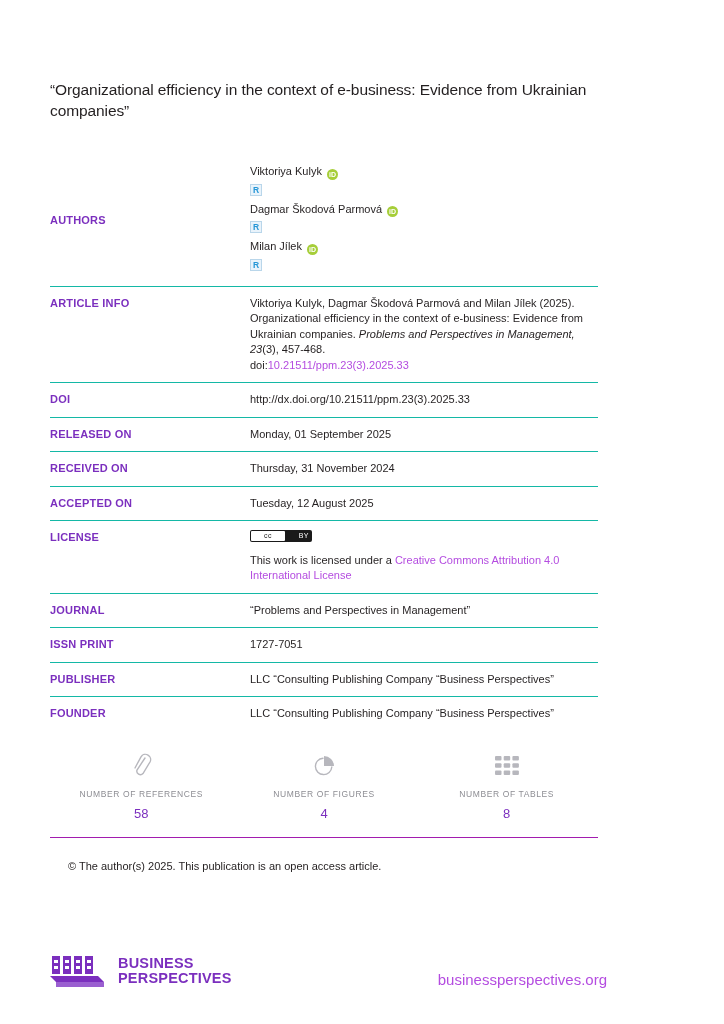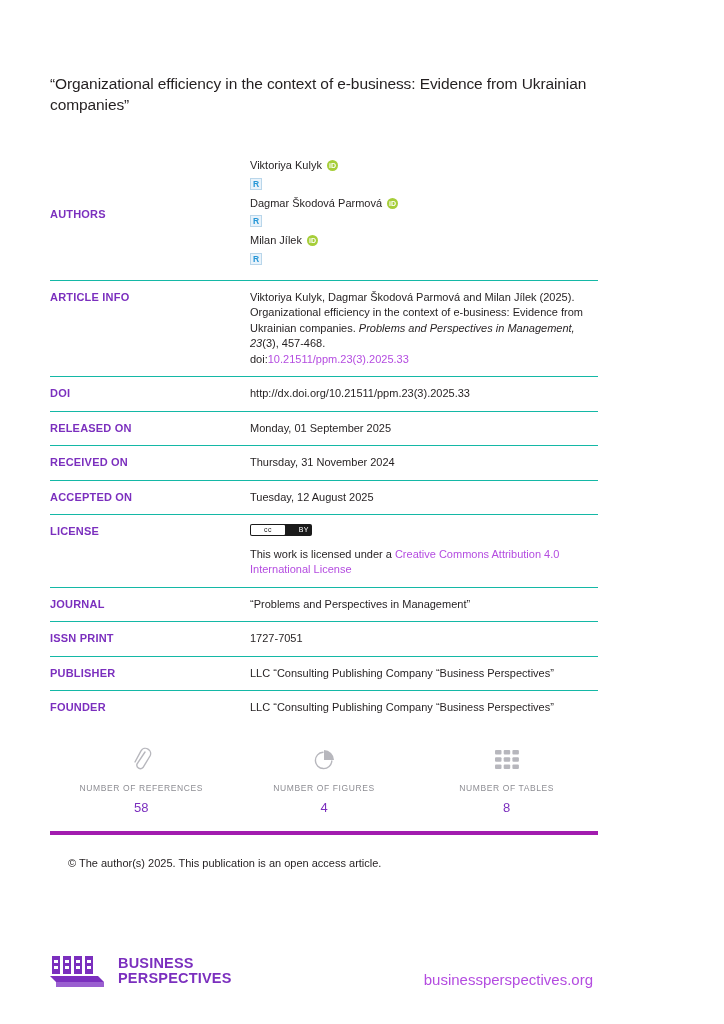--- a/index.html
+++ b/index.html
@@ -13,21 +13,21 @@
     font-family: "Liberation Sans", sans-serif;
     color: #231f20;
     position: relative;
     overflow: hidden;
   }
   .page {
     position: relative;
     width: 648px;
     height: 1024px;
     box-sizing: border-box;
-    padding: 11px 50px;
+    padding: 17px 50px;
   }
   
   .title {
     font-size: 15.5px;
     line-height: 21px;
     font-weight: normal;
     color: #231f20;
     padding-top: 62px;
     margin: 0 0 0 0;
     letter-spacing: -0.1px;
@@ -56,21 +56,21 @@
     padding-right: 10px;
   }
   td.value {
     color: #231f20;
   }
   .authors-row td { padding-top: 12px; padding-bottom: 10px; }
   .authors-row td.label { vertical-align: middle; }
 
   .author-line {
     display: flex;
-    align-items: center;
+    align-items: flex-end;
     gap: 5px;
     margin-bottom: 2px;
     font-size: 11px;
   }
   .author-name { color: #231f20; }
   .orcid {
     display: inline-block;
     width: 11px; height: 11px;
     border-radius: 50%;
     background: #a6ce39;
@@ -126,21 +126,21 @@
     right: 3px; top: 1px;
     color: #ffffff;
     font-size: 7px;
     line-height: 10px;
     letter-spacing: 0.5px;
   }
   
   .stats {
     display: flex;
     margin-top: 18px;
-    border-bottom: 4px solid #a21caf;
+    border-bottom: 1px solid #a21caf;
     padding-bottom: 16px;
   }
   .stat {
     flex: 1;
     text-align: center;
   }
   .stat .icon {
     height: 34px;
     display: flex;
     align-items: center;
@@ -161,21 +161,21 @@
   .copyright {
     font-size: 11px;
     color: #231f20;
     margin-top: 22px;
     padding-left: 18px;
   }
   
   .footer {
     position: absolute;
     left: 50px;
-    right: 55px;
+    right: 41px;
     bottom: 36px;
     display: flex;
     align-items: flex-end;
     justify-content: space-between;
   }
   .logo {
     display: flex;
     align-items: center;
     gap: 10px;
   }

